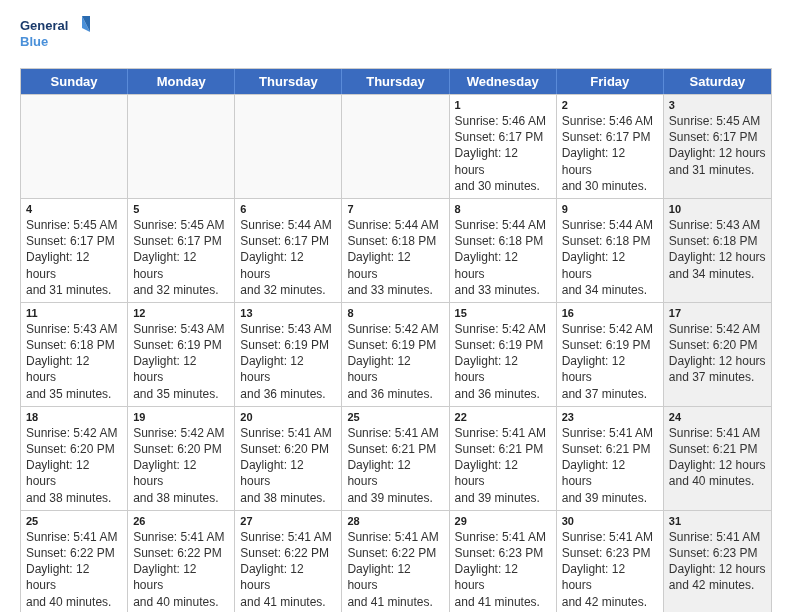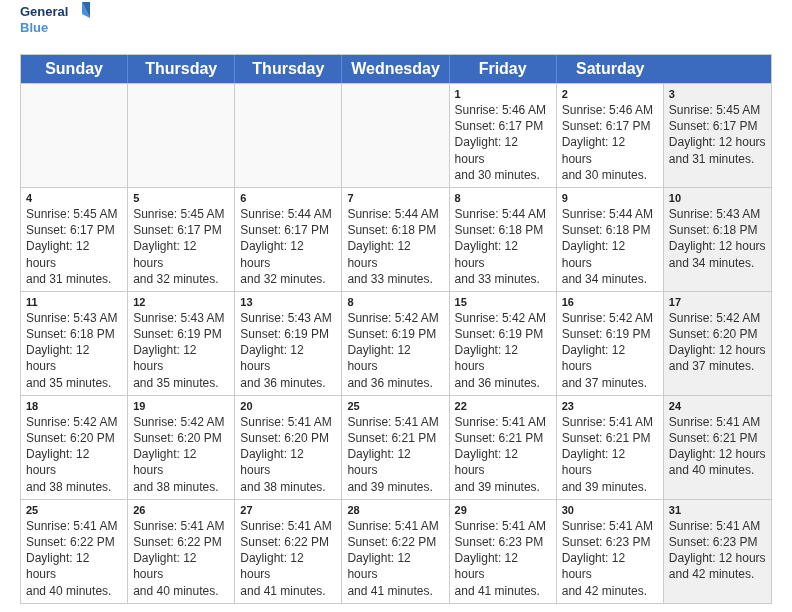--- a/index.html
+++ b/index.html
@@ -6,21 +6,21 @@
     body {
       font-family: Arial, sans-serif;
       background: #fff;
       width: 792px;
       height: 612px;
       overflow: hidden;
     }
     .page {
       width: 792px;
       height: 612px;
-      padding: 0 20px 10px 20px;
+      padding: 14px 20px 10px 20px;
       display: flex;
       flex-direction: column;
     }
     .header {
       display: flex;
       justify-content: space-between;
       align-items: flex-start;
       margin-bottom: 10px;
     }
     .logo {
@@ -46,21 +46,21 @@
       flex-direction: column;
       border: 1px solid #ccc;
     }
     .cal-header {
       display: grid;
       grid-template-columns: repeat(7, 1fr);
       background: #3a6bbf;
     }
     .cal-header-cell {
       color: #fff;
-      font-size: 16px;
+      font-size: 13px;
       font-weight: bold;
       text-align: center;
       padding: 5px 2px;
       border-right: 1px solid #5a8bd9;
     }
     .cal-header-cell:last-child { border-right: none; text-align: center; }
     .cal-body {
       flex: 1;
       display: flex;
       flex-direction: column;
@@ -110,20 +110,21 @@
       </div>
     <div class="title-block">
       <div class="month-year"></div>
       <div class="location"></div>
     </div>
   </div>
 
   <div class="calendar">
     <div class="cal-header">
     <div class="cal-header-cell">Sunday</div>
+        <div class="cal-header-cell">Monday</div>
         <div class="cal-header-cell">Thursday</div>
         <div class="cal-header-cell">Thursday</div>
         <div class="cal-header-cell">Wednesday</div>
         <div class="cal-header-cell">Friday</div>
         <div class="cal-header-cell">Saturday</div>
       </div>
     <div class="cal-body">
     <div class="cal-row">
           <div class="cal-cell empty"></div>
           <div class="cal-cell empty"></div>

